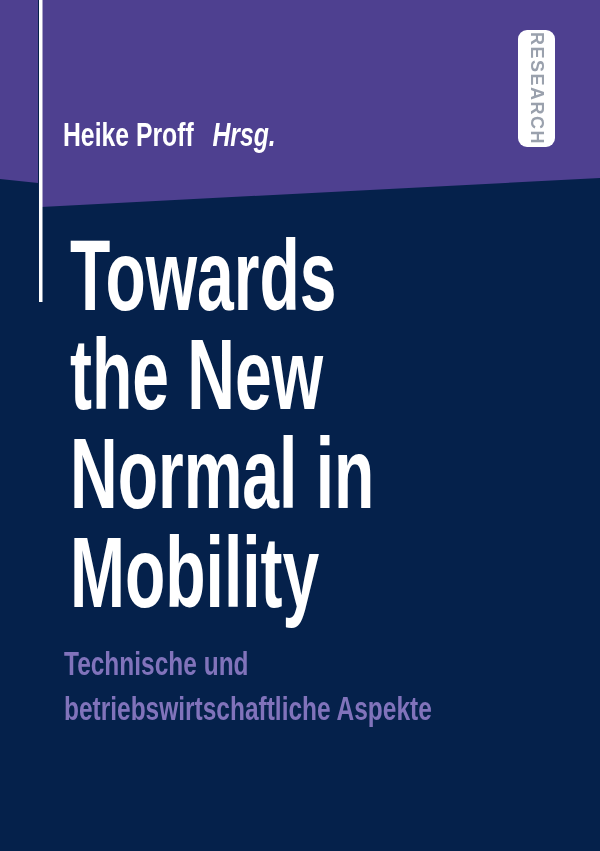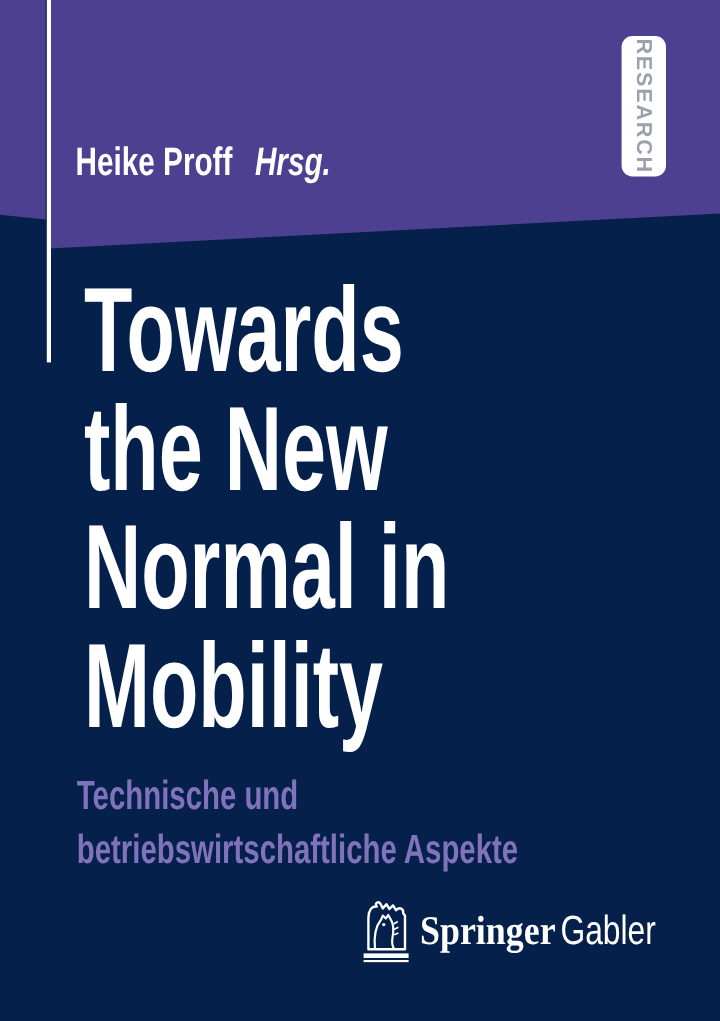--- a/index.html
+++ b/index.html
@@ -153,31 +153,14 @@
     <div>the New</div>
     <div>Normal in</div>
     <div>Mobility</div>
   </div>
 
   <div class="book-subtitle">
     <div>Technische und</div>
     <div>betriebswirtschaftliche Aspekte</div>
   </div>
 
-  <div class="publisher-logo">
-    <svg class="horse-icon" viewBox="0 0 40 52" aria-hidden="true">
-
-      <path d="M5 41 L5 15 C5 9 7.5 5 12 5.5 C9.5 2 14 0.5 15.5 4 L17 7 L20 3.5 L22.5 7.5 L25.5 4.5 L28 8.5 C31 5.5 34.5 7 34 11 L35.5 13 L35.5 41 Z" fill="none" stroke="#ffffff" stroke-width="2" stroke-linejoin="round"></path>
-
-      <path d="M10.5 41 C9.5 31 11 22 15.5 16.5 L17 13 L19.5 15.5 L21.5 12.5 L23.5 16 C26.5 20.5 26 27 25 32 C24.3 36 25 38.5 26.5 41" fill="none" stroke="#ffffff" stroke-width="1.8" stroke-linejoin="round"></path>
-      <circle cx="17.8" cy="20.5" r="1.4" fill="#ffffff"></circle>
-      <path d="M26 20 L29.5 18 M26.3 24.5 L30 22.8 M26.5 29 L30 27.5" stroke="#ffffff" stroke-width="1.4" fill="none"></path>
-
-      <rect x="1" y="44.5" width="37.5" height="3.8" fill="#ffffff"></rect>
-      <rect x="1" y="50" width="37.5" height="1.9" fill="#ffffff"></rect>
-    </svg>
-    <div class="publisher-text">
-      <span class="wordmark">Springer</span>
-      <span class="imprint">Gabler</span>
-    </div>
-  </div>
 
 </div>
 
 </body></html>

